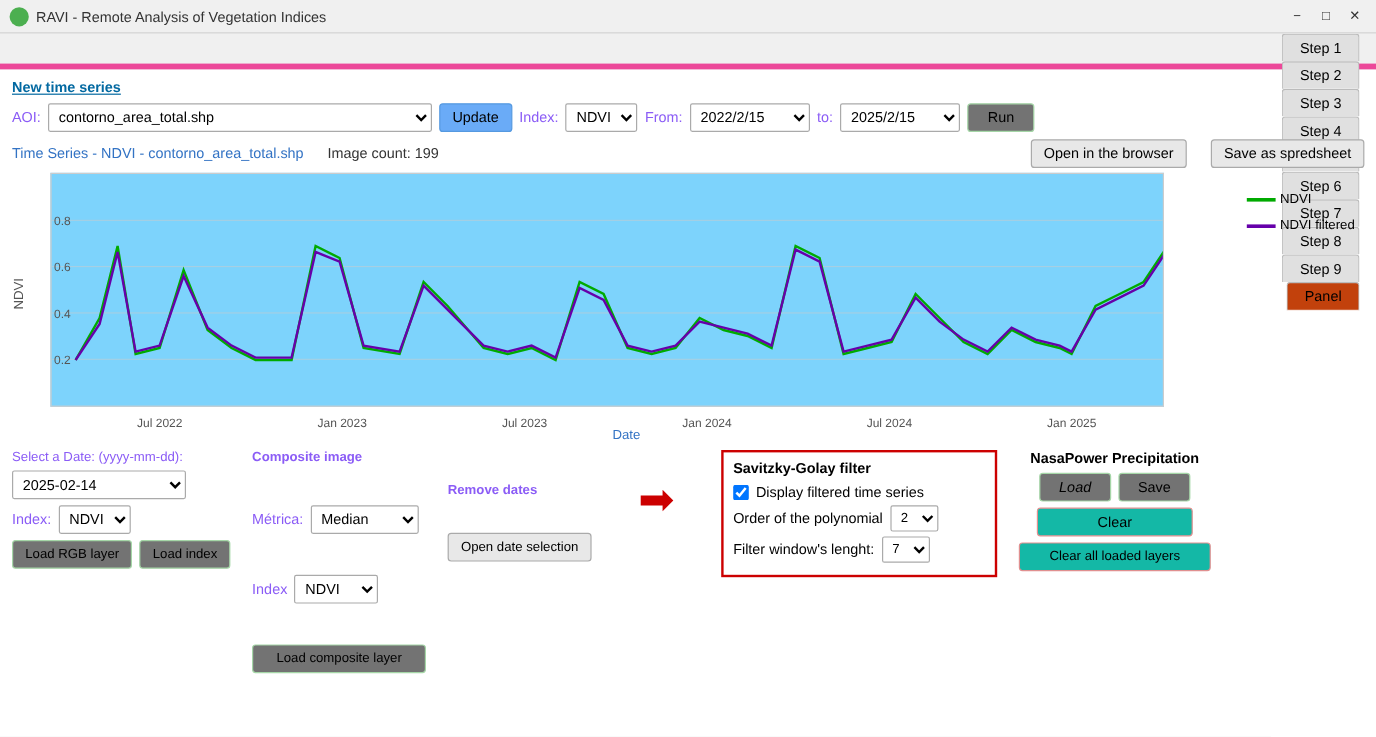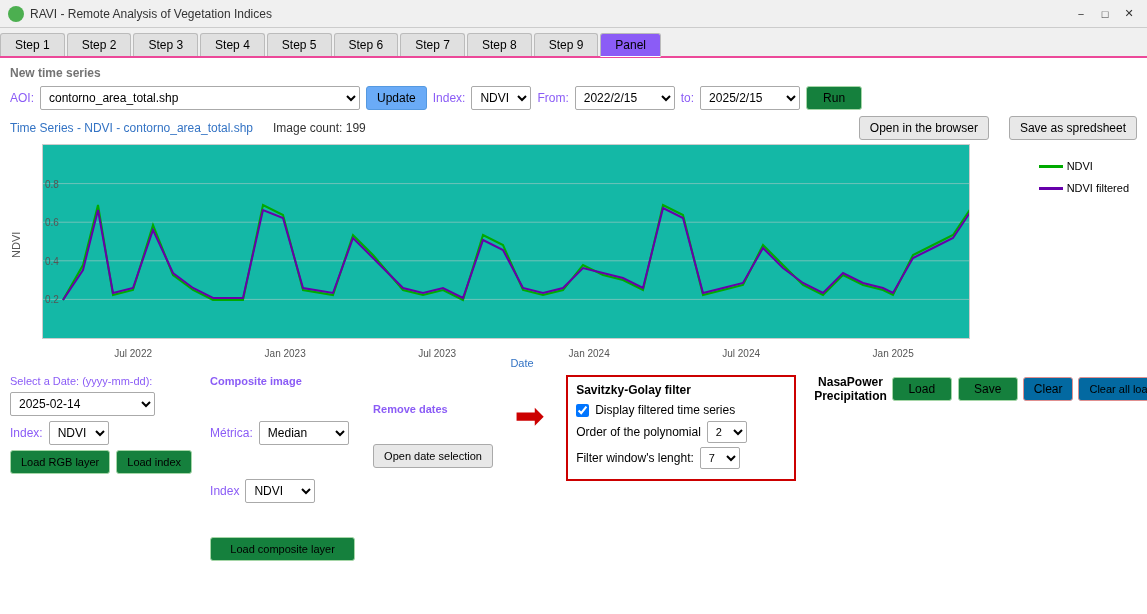--- a/index.html
+++ b/index.html
@@ -39,53 +39,55 @@
       border: none; background: transparent;
       cursor: pointer;
       font-size: 11px;
       color: #333;
       display: flex; align-items: center; justify-content: center;
     }
 
     .tab-bar {
       display: flex;
       background: #f0f0f0;
-      border-bottom: 2px solid #ec4899;
-      padding: 0 0;
+      border-bottom: 5px solid #ec4899;
+      padding: 0 12px;
       height: 30px;
       align-items: flex-end;
+      flex-direction: column;
     }
     .tab {
       padding: 4px 14px;
       border: 1px solid #bbb;
       border-bottom: none;
       background: #e0e0e0;
       cursor: pointer;
       margin-right: 2px;
       font-size: 12px;
       border-radius: 3px 3px 0 0;
     }
     .tab.active {
-      background: #8b5cf6;
+      background: #c2410c;
       border-bottom: 1px solid #fff;
       margin-bottom: -1px;
     }
 
     .main-content {
       background: #fff;
       padding: 8px 10px;
       height: calc(614px - 28px - 30px);
       overflow: hidden;
     }
 
     .section-title {
       font-weight: bold;
       font-size: 12px;
       margin-bottom: 6px;
-      color: #737373;
+      color: #0369a1;
+      text-decoration: underline;
     }
 
     .row { display: flex; align-items: center; gap: 6px; }
 
     .label { font-size: 12px; color: #8b5cf6; }
 
     select, input[type="text"] {
       font-size: 12px;
       padding: 2px 4px;
       border: 1px solid #aaa;
@@ -104,25 +106,25 @@
       font-size: 12px;
       height: 24px;
       white-space: nowrap;
     }
     .btn-blue {
       background: #6aabf7;
       border-color: #5599e0;
       color: #000;
     }
     .btn-green {
-      background: #15803d;
+      background: #737373;
       border-color: #a5d6a7;
     }
     .btn-pink {
-      background: #0369a1;
+      background: #14b8a6;
       border-color: #e09090;
     }
 
     .chart-header {
       display: flex;
       align-items: center;
       gap: 20px;
       margin-bottom: 4px;
     }
     .chart-title { color: #3373c4; font-size: 12px; }
@@ -155,21 +157,21 @@
       padding: 6px 8px;
       background: #fff;
       min-width: 230px;
     }
 
     .filter-title { font-size: 12px; font-weight: bold; margin-bottom: 6px; }
     .filter-row { display: flex; align-items: center; gap: 6px; margin-bottom: 4px; font-size: 12px; }
 
     .nasa-box {
       display: flex;
-      flex-direction: row;
+      flex-direction: column;
       gap: 5px;
       align-items: center;
       min-width: 160px;
     }
 
     .nasa-title { font-size: 12px; font-weight: bold; text-align: center; }
     .mini-select { width: 40px; height: 22px; font-size: 11px; }
 
     .arrow-area {
       display: flex;
@@ -245,21 +247,21 @@
     <div style="flex:1;"></div>
     <button class="btn" style="margin-left:auto;">Open in the browser</button>
     <button class="btn">Save as spredsheet</button>
   </div>
 
   <div style="position:relative; display:flex; align-items:flex-start;">
     <div style="position:relative; width:960px; height:215px;">
       <div style="position:absolute; left:12px; top:50%; transform:rotate(-90deg) translateY(-50%); font-size:11px; color:#555; white-space:nowrap; transform-origin:left center;">
         <span>NDVI</span>
       </div>
-      <div style="position:absolute; left:32px; top:0; right:0; bottom:20px; background:#14b8a6; border:1px solid #ccc;">
+      <div style="position:absolute; left:32px; top:0; right:0; bottom:20px; background:#7dd3fc; border:1px solid #ccc;">
         
         <svg width="100%" height="100%">
 
           <line x1="0" y1="20%" x2="100%" y2="20%" stroke="#ccc" stroke-width="0.5"></line>
           <line x1="0" y1="40%" x2="100%" y2="40%" stroke="#ccc" stroke-width="0.5"></line>
           <line x1="0" y1="60%" x2="100%" y2="60%" stroke="#ccc" stroke-width="0.5"></line>
           <line x1="0" y1="80%" x2="100%" y2="80%" stroke="#ccc" stroke-width="0.5"></line>
 
           <text x="2" y="20%" font-size="10" fill="#555" dy="4">0.8</text>
           <text x="2" y="40%" font-size="10" fill="#555" dy="4">0.6</text>
@@ -374,21 +376,21 @@
           <option>5</option>
           <option>9</option>
           <option>11</option>
         </select>
       </div>
     </div>
 
     <div class="nasa-box" style="margin-left:8px;">
       <span class="nasa-title">NasaPower Precipitation</span>
       <div class="btn-row">
-        <button class="btn btn-green" style="width:60px;">Load</button>
+        <button class="btn btn-green" style="width:60px;font-style:italic;">Load</button>
         <button class="btn btn-green" style="width:60px;">Save</button>
       </div>
       <button class="btn btn-pink" style="width:130px;">Clear</button>
       <button class="btn btn-pink" style="width:160px; font-size:11px;">Clear all loaded layers</button>
     </div>
 
   </div>
 </div>
 
 </body></html>

